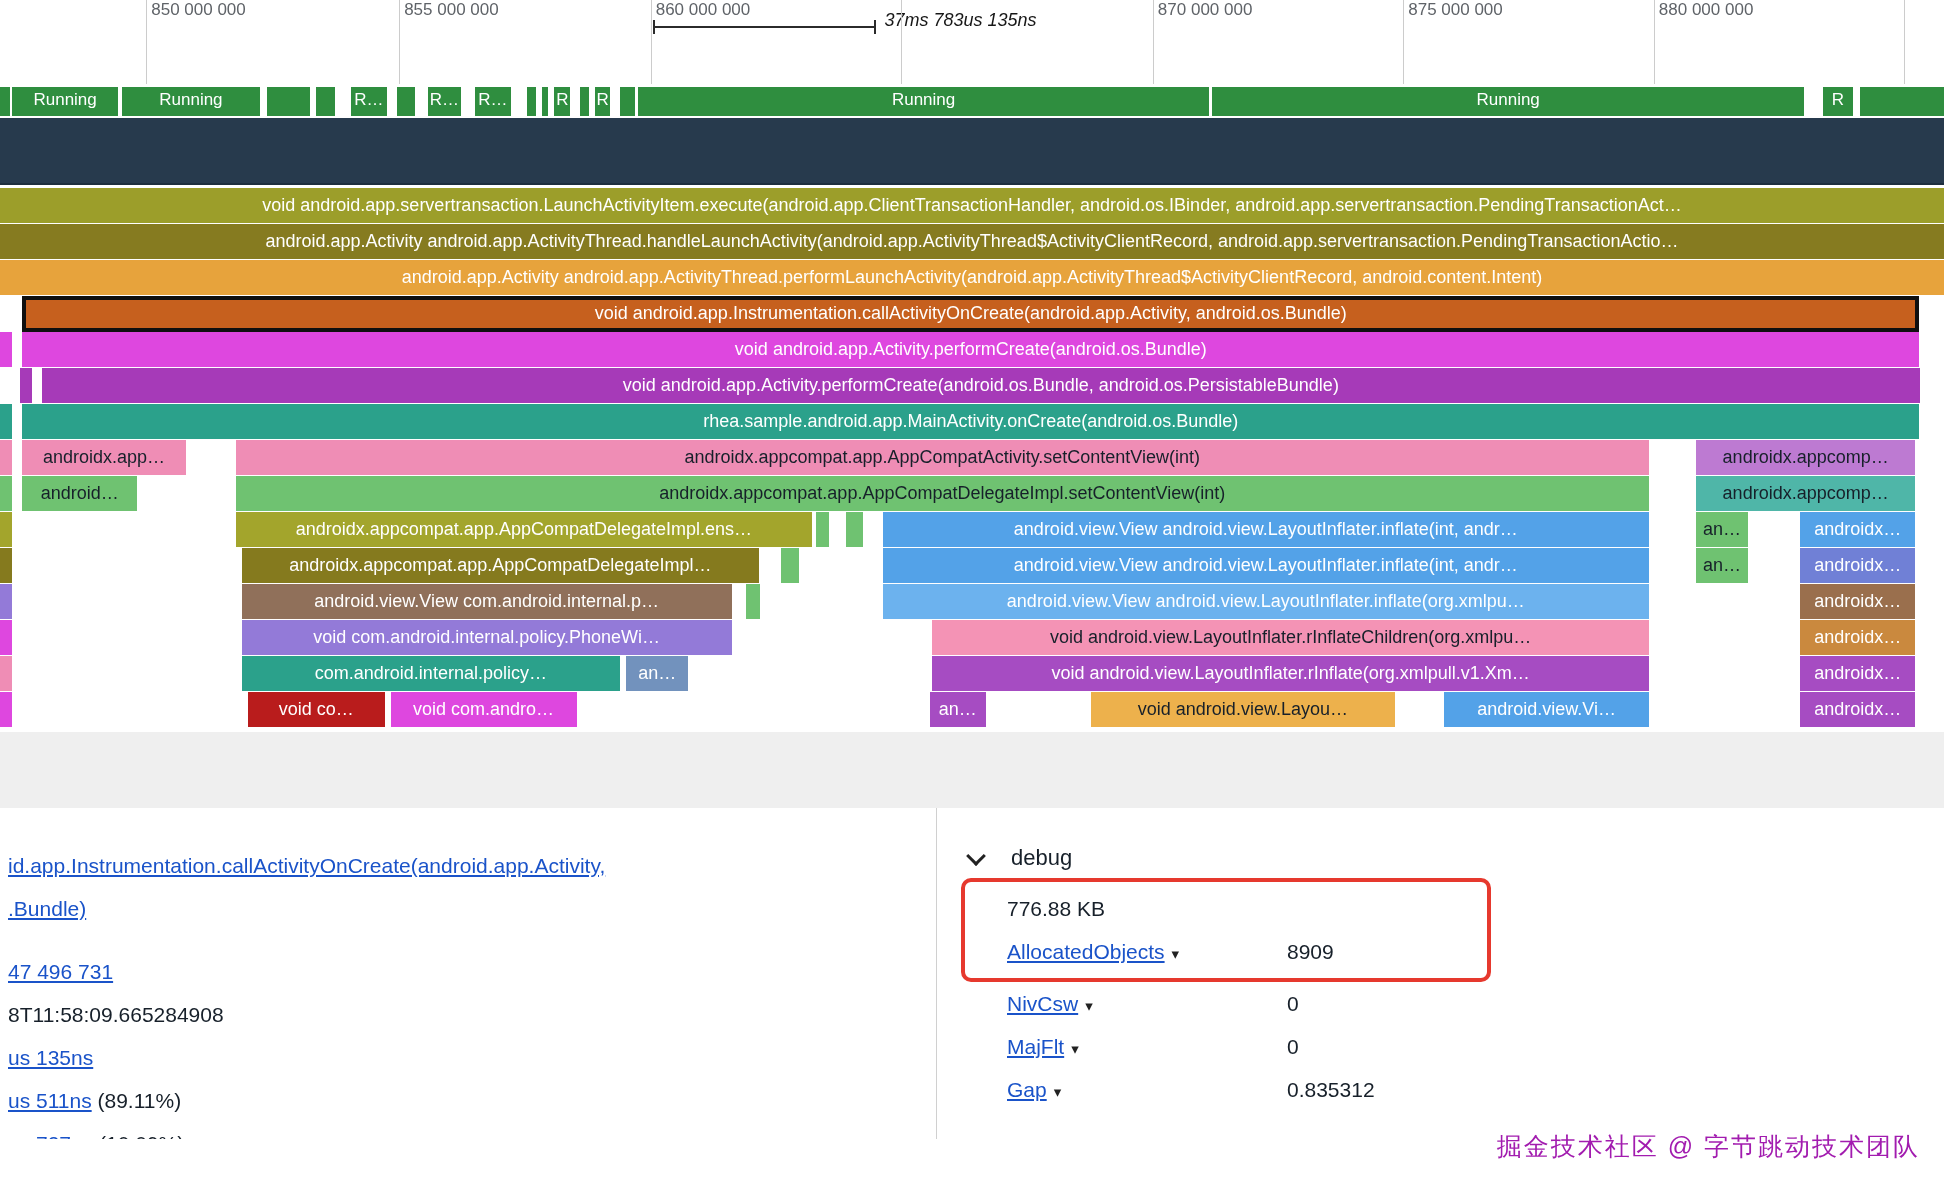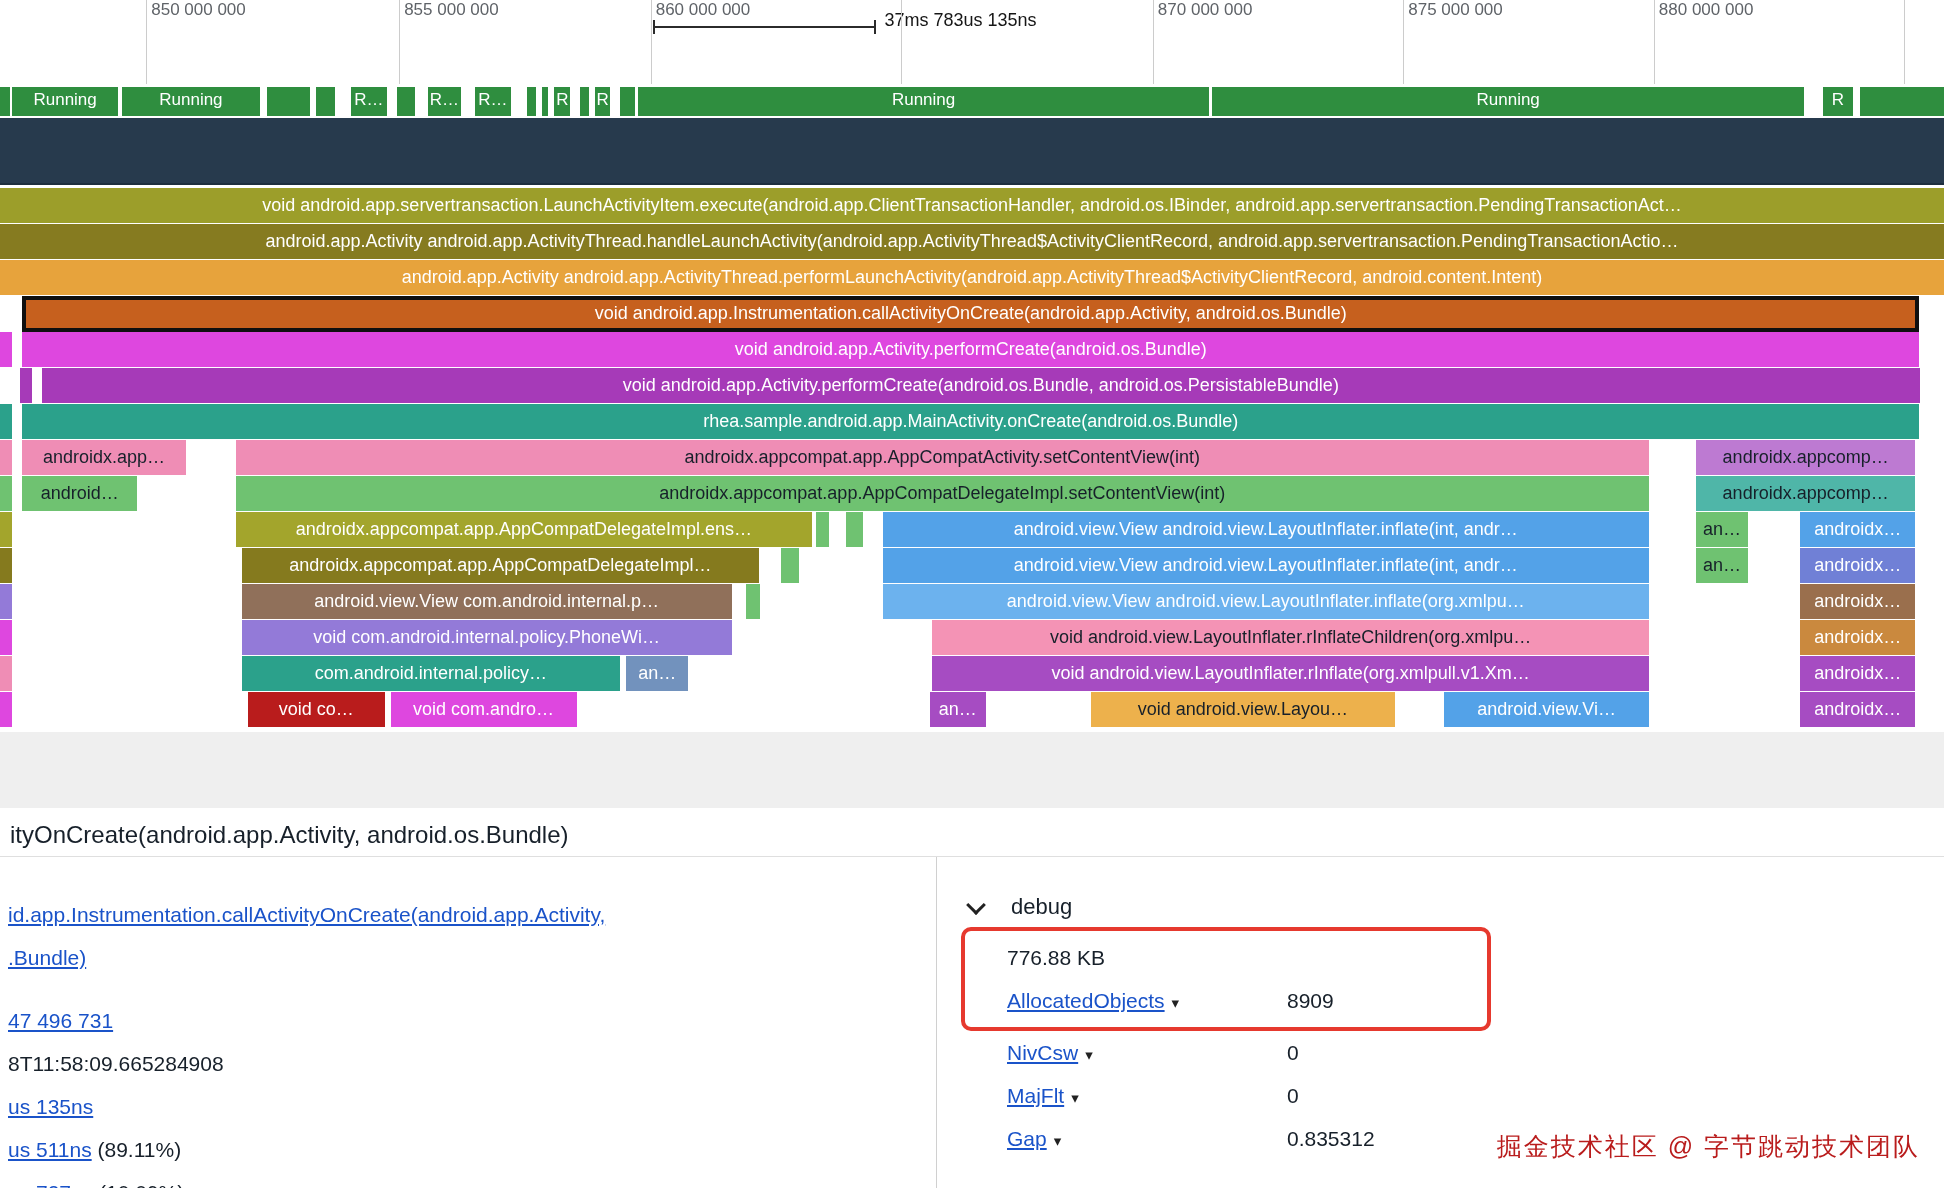--- a/index.html
+++ b/index.html
@@ -4,21 +4,21 @@
 <style>
   html,body{margin:0;padding:0;background:#fff;font-family:"Liberation Sans",sans-serif;}
   .screen{position:relative;width:1944px;height:1188px;background:#fff;overflow:hidden;}
 
   
   .ruler{position:absolute;top:0;left:0;right:0;height:87px;background:#fff;}
   .gridline{position:absolute;top:0;height:84px;width:1px;background:#cccccc;}
   .tick-label{position:absolute;top:0;font-size:17px;color:#5f6368;white-space:nowrap;}
   .marker-line{position:absolute;top:26px;height:0;border-top:2px solid #2b2b2b;}
   .marker-tick{position:absolute;top:20px;height:14px;width:2px;background:#2b2b2b;}
-  .marker-label{position:absolute;left:45.5%;top:10px;font-size:18px;color:#161616;white-space:nowrap;}
+  .marker-label{position:absolute;left:45.5%;top:10px;font-size:18px;color:#161616;white-space:nowrap;font-style:italic;}
 
   
   .thread-track{position:absolute;top:87px;left:0;right:0;height:25px;background:#fff;}
   .tseg{position:absolute;top:0;height:29px;color:#fff;font-size:17px;line-height:25px;text-align:center;overflow:hidden;white-space:nowrap;}
 
   
   .dark-band{position:absolute;top:118px;left:0;right:0;height:65px;background:#273a4d;border-bottom:2px solid #1d2e3e;}
 
   
   .flame{position:absolute;top:188px;left:0;right:0;height:544px;background:#fff;}
@@ -42,21 +42,21 @@
   .dright{flex:1;box-sizing:border-box;padding:30px 0 0 24px;font-size:21px;overflow:hidden;}
   .debug-header{display:flex;align-items:center;gap:28px;height:40px;color:#17202a;padding-left:8px;font-size:22px;}
   .chev{width:11px;height:11px;border-left:3px solid #222;border-bottom:3px solid #222;transform:rotate(-45deg);margin-top:-5px;}
   .drow{display:flex;height:43px;line-height:43px;padding-left:46px;}
   .drow .lbl{width:280px;white-space:nowrap;}
   .caret{color:#222;font-size:15px;margin-left:7px;}
   .value{color:#17202a;white-space:nowrap;}
   .redbox{border:4px solid #e6392e;border-radius:10px;width:530px;padding:5px 0;box-sizing:border-box;}
   .redbox .drow{padding-left:42px;}
 
-  .watermark{position:absolute;right:24px;top:1130px;font-size:25px;color:#b91c1c;letter-spacing:2px;white-space:nowrap;}
+  .watermark{position:absolute;right:24px;top:1130px;font-size:25px;color:#a21caf;letter-spacing:2px;white-space:nowrap;}
 </style>
 </head>
 <body>
 
 <div class="screen">
 
   <div class="ruler">
     <div class="marker-label">37ms 783us 135ns</div>
   <div class="gridline" style="left: 7.53%;"></div>
       <div class="tick-label" style="left: 7.78%;">850 000 000</div>
@@ -182,21 +182,20 @@
         <div class="slice w" style="left: 47.83%; width: 2.87%; background: rgb(166, 76, 194);">an…</div>
         <div class="slice b" style="left: 56.12%; width: 15.63%; background: rgb(237, 177, 76);">void android.view.Layou…</div>
         <div class="slice w" style="left: 74.3%; width: 10.52%; background: rgb(83, 162, 232);">android.view.Vi…</div>
         <div class="slice w" style="left: 92.6%; width: 5.93%; background: rgb(166, 76, 194);">androidx…</div>
       </div>
     </div>
 
   <div class="gray-band"></div>
 
   <div class="details">
-    <div class="details-title">ityOnCreate(android.app.Activity, android.os.Bundle)</div>
     <div class="details-body">
       <div class="dleft">
           <div class="dline"><span class="lnk">id.app.Instrumentation.callActivityOnCreate(android.app.Activity,</span></div>
           <div class="dline"><span class="lnk">.Bundle)</span></div>
           <div class="dgap"></div>
           <div class="dline"><span class="lnk">47 496 731</span></div>
           <div class="dline"><span class="plain">8T11:58:09.665284908</span></div>
           <div class="dline"><span class="lnk">us 135ns</span></div>
           <div class="dline"><span class="lnk">us 511ns</span><span class="plain"> (89.11%)</span></div>
           <div class="dline"><span class="lnk">us 727ns</span><span class="plain"> (10.09%)</span></div>

